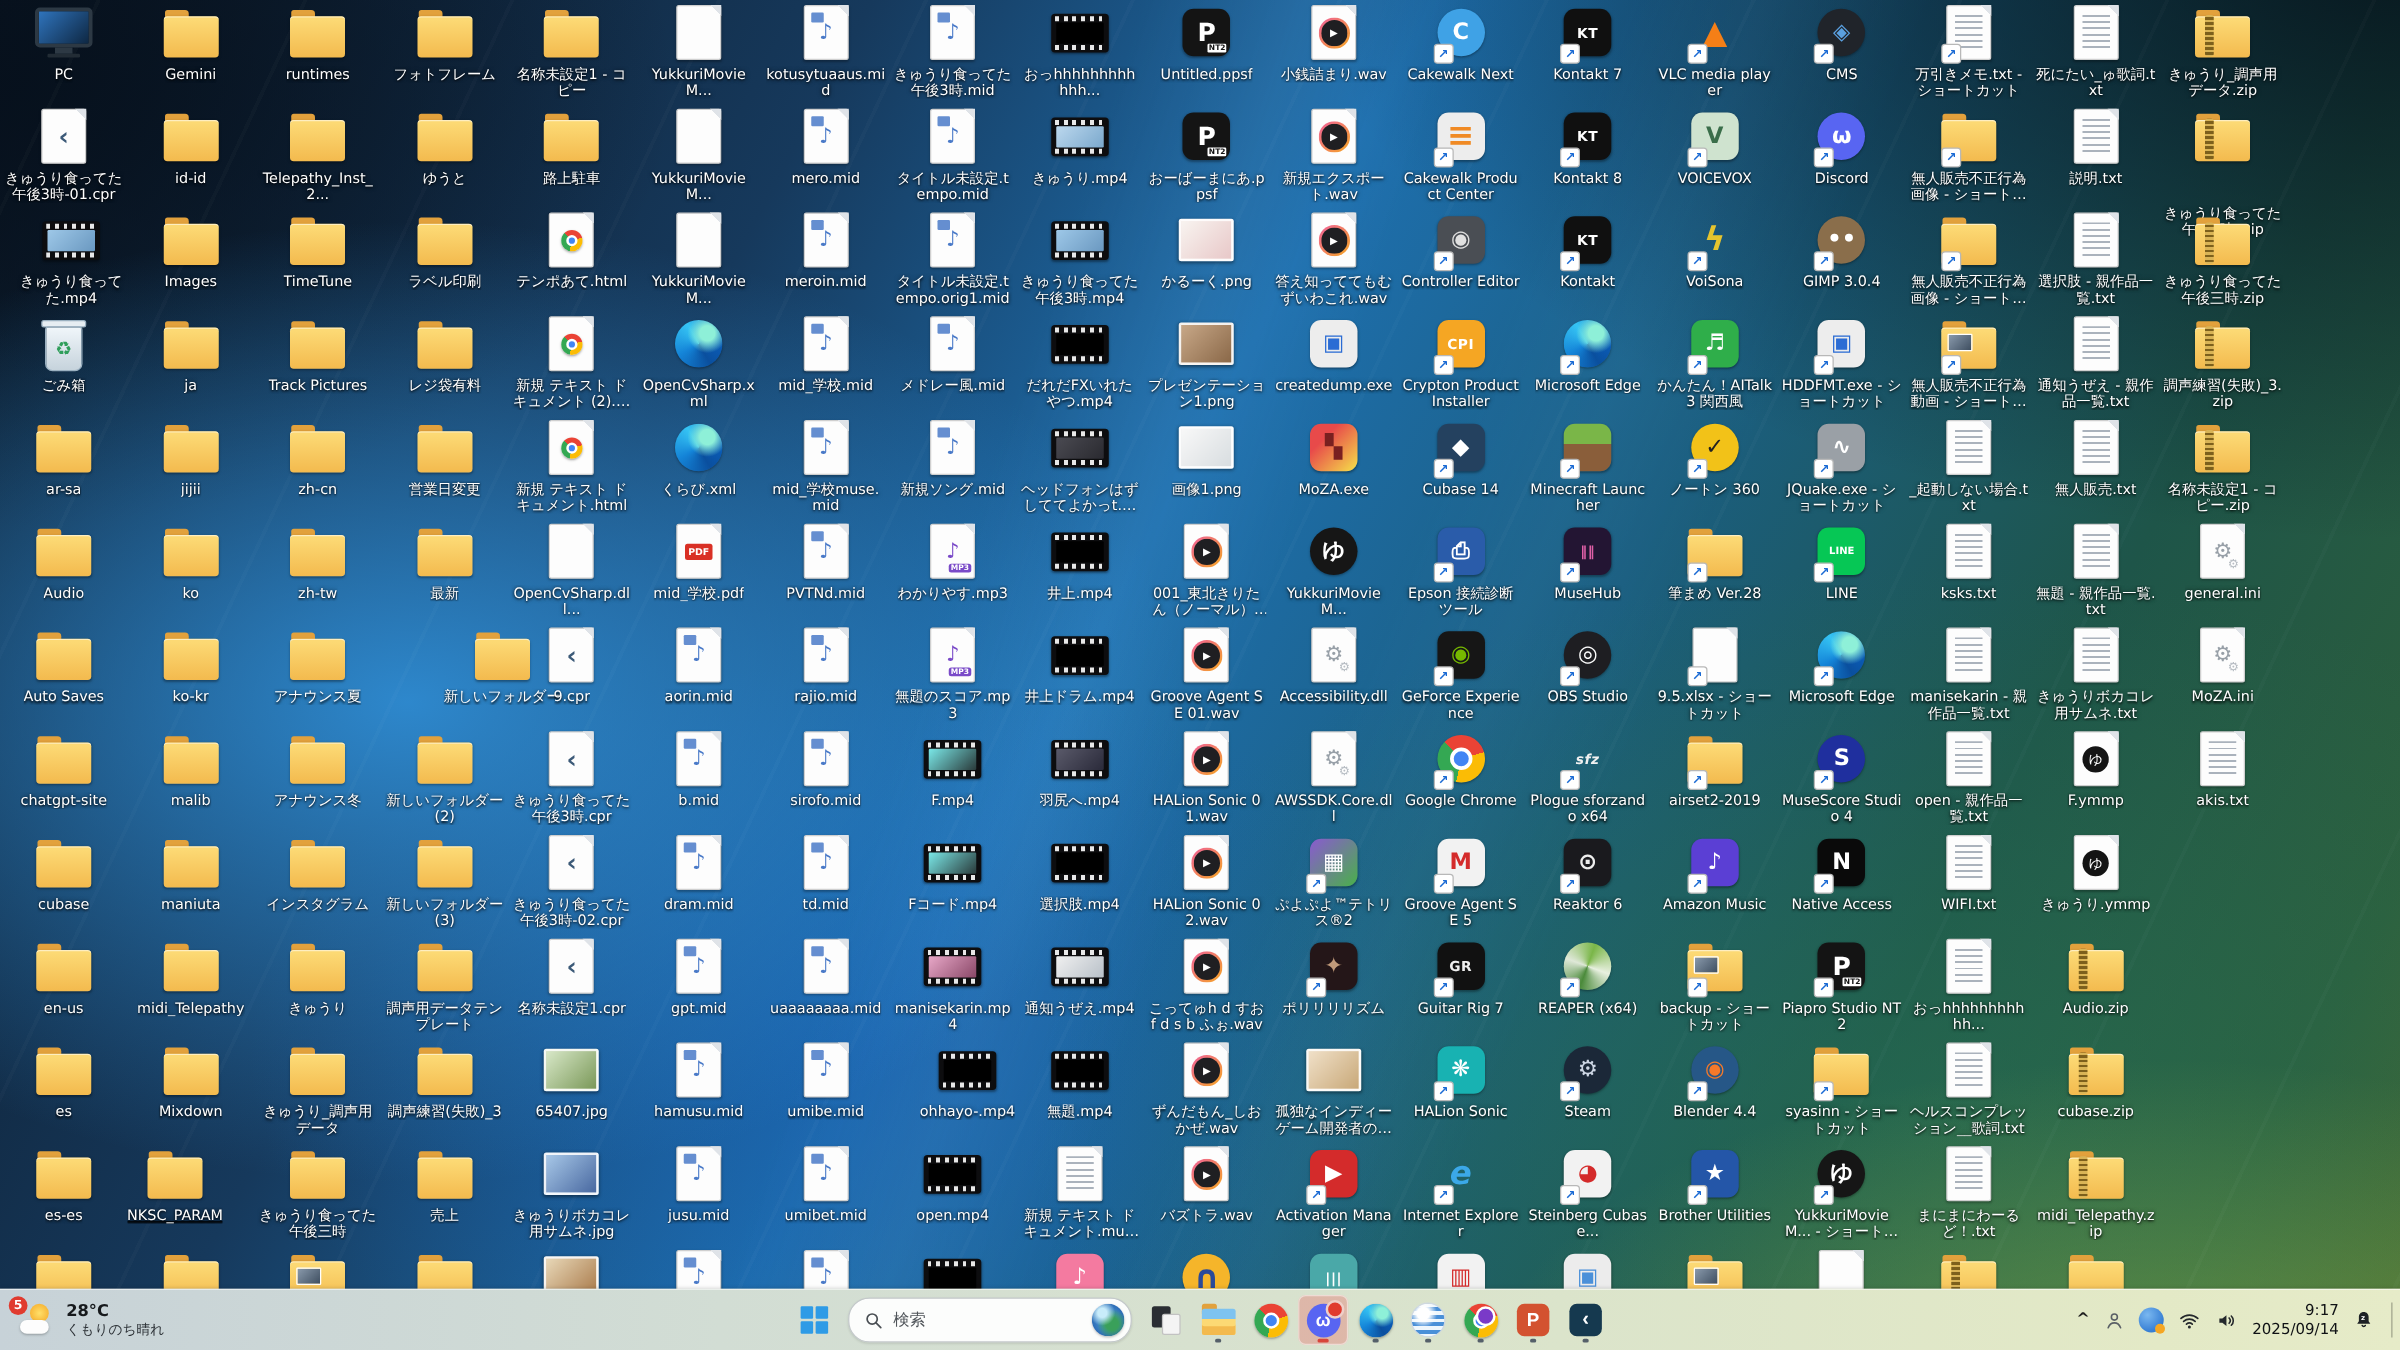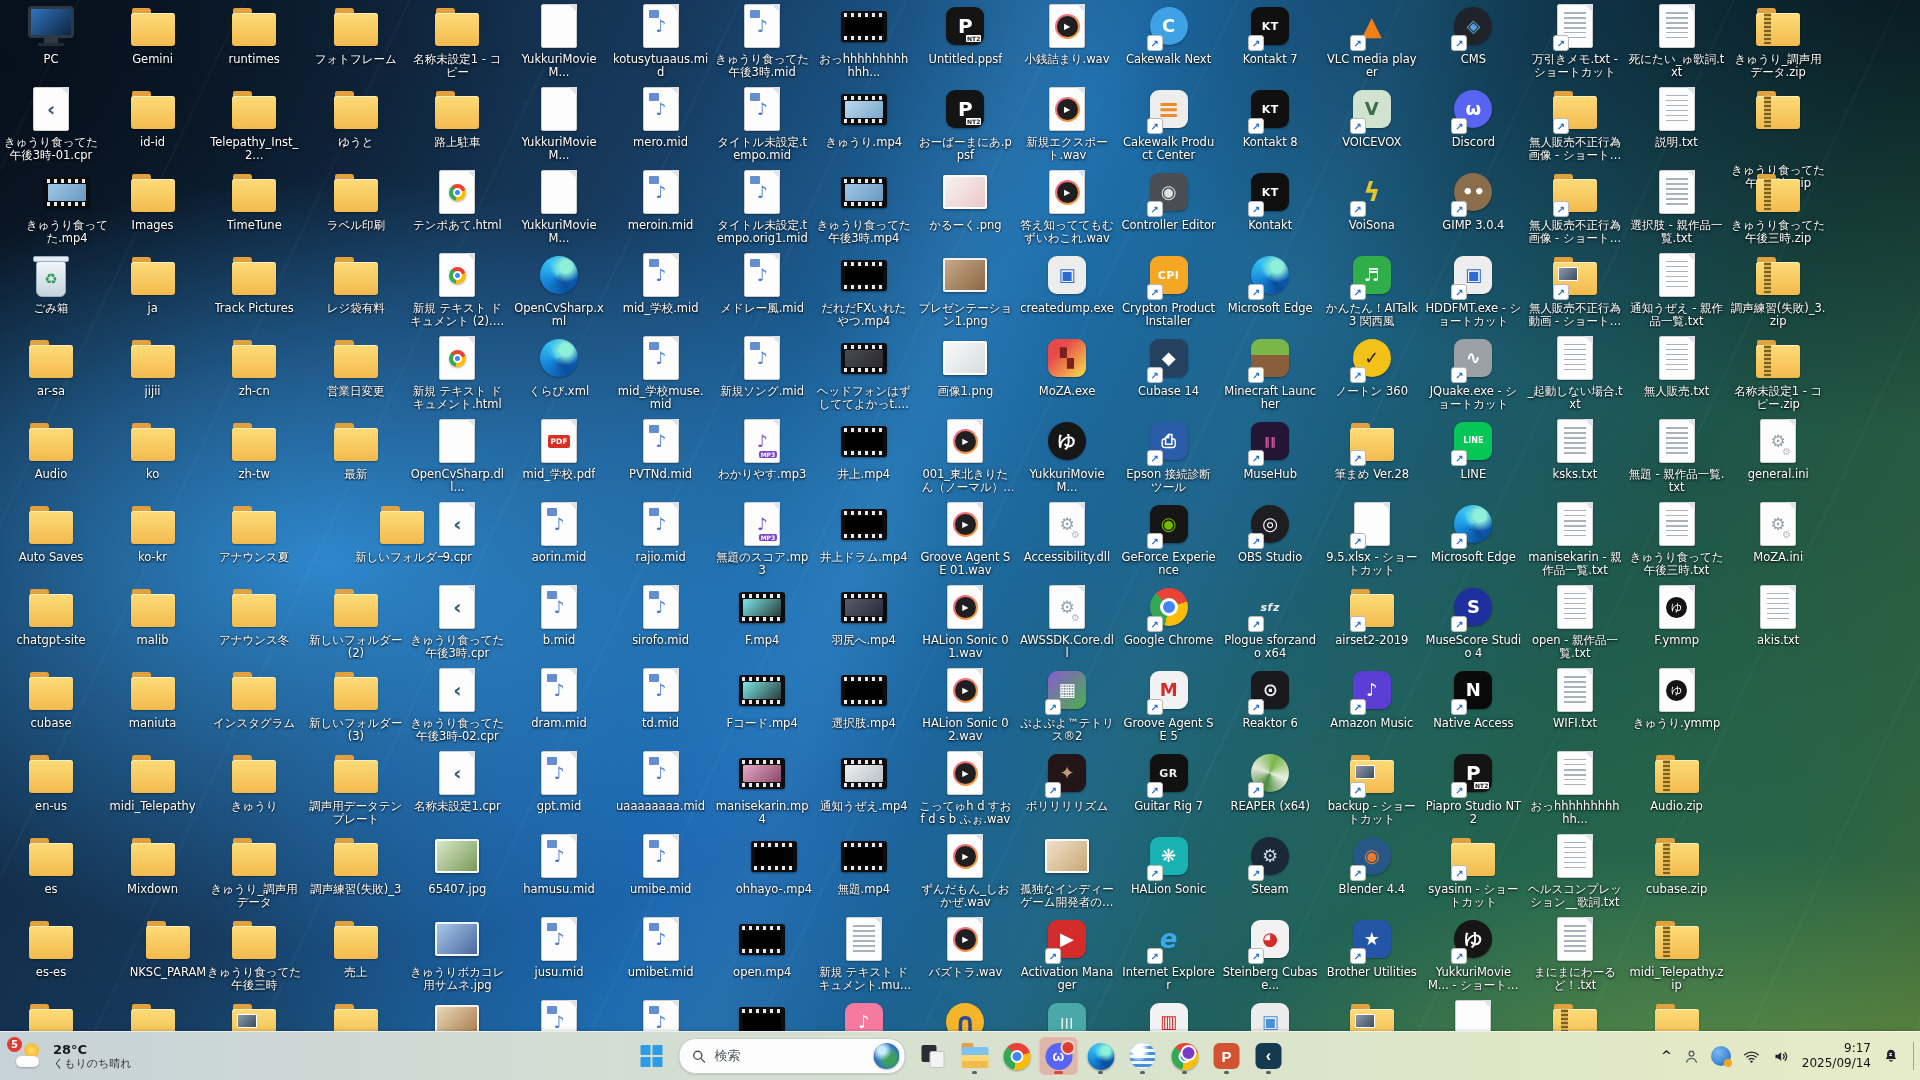--- a/index.html
+++ b/index.html
@@ -490,21 +490,21 @@
       <div class="icw">
         <div class="folder">
           <div class="ftab"></div>
           <div class="fbody">
             <div class="fzip"></div>
           </div>
         </div>
       </div>
       <div class="lbl">きゅうり食ってた午後3時 .zip</div>
     </div>
-    <div class="cell" title="きゅうり食ってた.mp4" style="left: 18px; top: 168px;">
+    <div class="cell" title="きゅうり食ってた.mp4" style="left: 8px; top: 168px;">
       <div class="icw">
         <div class="film">
           <div class="fstrip t"></div>
           <div class="fstrip b"></div>
           <div class="finner" style="background: linear-gradient(135deg, rgb(158, 200, 232), rgb(106, 152, 192));"></div>
         </div>
       </div>
       <div class="lbl">きゅうり食ってた.mp4</div>
     </div>
     <div class="cell" title="Images" style="left: 103.6px; top: 168px;">
@@ -1301,21 +1301,21 @@
       </div>
       <div class="lbl">manisekarin - 親作品一覧.txt</div>
     </div>
     <div class="cell" title="ニコニコバックアップコード.txt" style="left: 1627.6px; top: 500px;">
       <div class="icw">
         <div class="page">
           <div class="fold"></div>
           <div class="tl"></div>
         </div>
       </div>
-      <div class="lbl">きゅうり食ってた午後三時.txt</div>
+      <div class="lbl">きゅうりボカコレ用サムネ.txt</div>
     </div>
     <div class="cell" title="MoZA.ini" style="left: 1729.2px; top: 500px;">
       <div class="icw">
         <div class="page">
           <div class="fold"></div>
           <span class="gg">⚙</span>
           <span class="gg2">⚙</span>
         </div>
       </div>
       <div class="lbl">MoZA.ini</div>
@@ -1964,21 +1964,21 @@
     </div>
     <div class="cell" title="es-es" style="left: 2px; top: 915px;">
       <div class="icw">
         <div class="folder">
           <div class="ftab"></div>
           <div class="fbody"></div>
         </div>
       </div>
       <div class="lbl">es-es</div>
     </div>
-    <div class="cell" title="NKSC_PARAM" style="left: 119px; top: 915px;">
+    <div class="cell" title="NKSC_PARAM" style="left: 91px; top: 915px; text-decoration: underline;">
       <div class="icw">
         <div class="folder">
           <div class="ftab"></div>
           <div class="fbody"></div>
         </div>
       </div>
       <div class="lbl">NKSC_PARAM</div>
     </div>
     <div class="cell" title="きゅうり食ってた午後三時" style="left: 205.2px; top: 915px;">
       <div class="icw">

